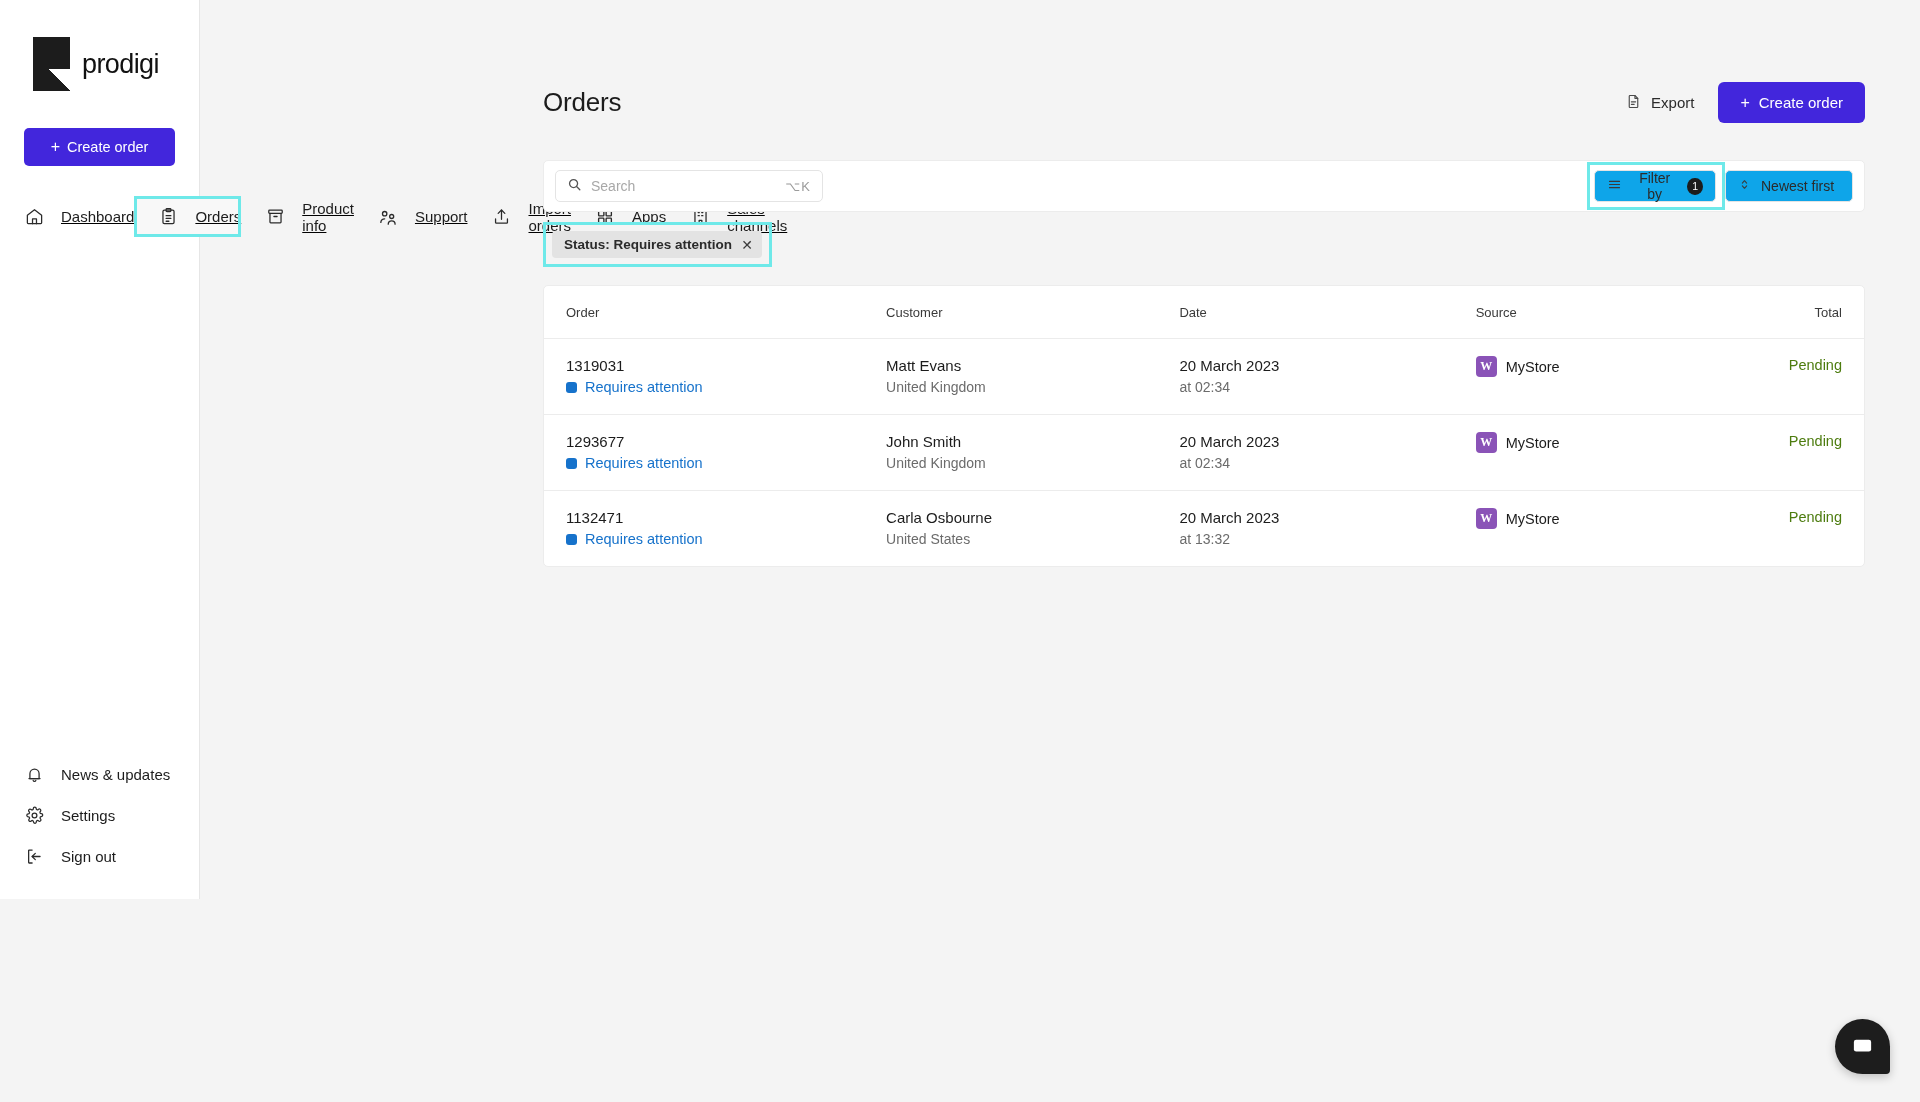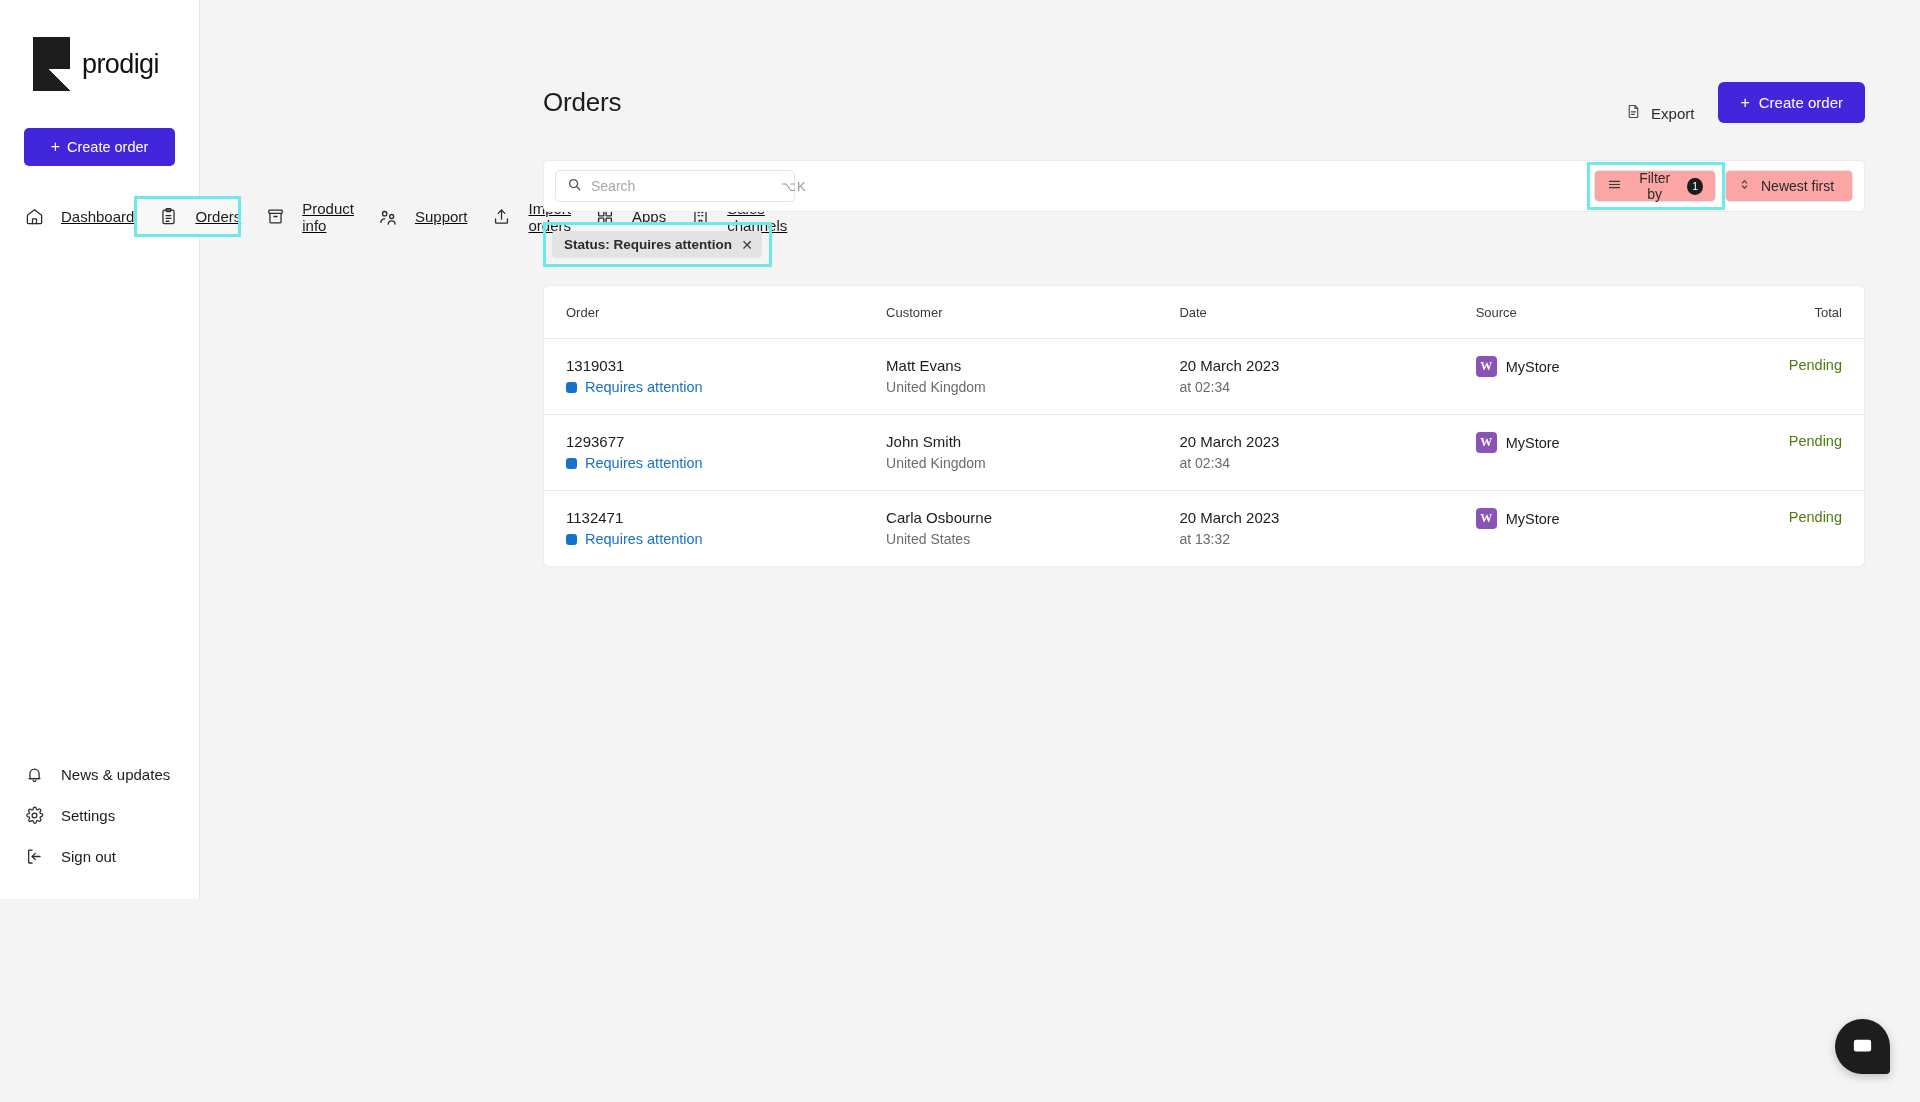--- a/index.html
+++ b/index.html
@@ -71,56 +71,56 @@
   .nav-bottom { margin-top: auto; padding-bottom: 22px; display:flex; flex-direction:column; }
   .nav-bottom .nav-item { height: 41px; }
 
   
   .main { flex: 1 1 auto; height: 1102px; position: relative; overflow: hidden; }
   .head-row {
     position: absolute; top: 82px; left: 343px; right: 55px;
     display: flex; align-items: center;
   }
   .page-title { font-size: 26px; color: #1c1c1c; font-weight: 400; letter-spacing: -0.2px; }
-  .head-actions { margin-left: auto; display: flex; align-items: flex-end; gap: 24px; }
+  .head-actions { margin-left: auto; display: flex; align-items: center; gap: 24px; }
   .export-btn {
     display: flex; align-items: center; gap: 9px;
     background: none; border: none; cursor: pointer;
     font-size: 15px; color: #2b2b2b; font-family: inherit;
   }
   .create-order-top {
     background: #4226dc; color: #fff; border: none; border-radius: 6px;
     height: 41px; padding: 0 22px;
     display: flex; align-items: center; gap: 9px;
     font-size: 15px; font-family: inherit; cursor: pointer;
   }
 
   
   .toolbar-card {
     position: absolute; top: 160px; left: 343px; right: 55px;
     background: #fff; border: 1px solid #ececec; border-radius: 5px;
     height: 52px; display: flex; align-items: center; padding: 0 11px;
   }
   .search-box {
-    width: 240px; height: 32px;
+    width: 268px; height: 32px;
     border: 1px solid #e4e4e4; border-radius: 5px;
     display: flex; align-items: center; gap: 9px; padding: 0 11px;
     background: #fff;
   }
   .search-box input {
     border: none; outline: none; flex: 1 1 auto;
     font-size: 14px; font-family: inherit; color: #2b2b2b;
     background: transparent;
   }
   .search-box input::placeholder { color: #a8a8a8; }
   .kbd { font-size: 13px; color: #9b9b9b; letter-spacing: 1px; }
   .toolbar-right { margin-left: auto; display: flex; align-items: center; gap: 9px; position: relative; }
   .filter-btn, .sort-btn {
     height: 32px; border: 1px solid #e4e4e4; border-radius: 5px;
-    background: #fca5a5; display: flex; align-items: center; gap: 10px;
+    background: #0ea5e9; display: flex; align-items: center; gap: 10px;
     padding: 0 12px; font-size: 14px; color: #2b2b2b;
     font-family: inherit; cursor: pointer; position: relative;
   }
   .filter-btn { width: 122px; }
   .sort-btn { width: 128px; }
   .filter-badge {
     margin-left: auto; width: 17px; height: 17px; border-radius: 50%;
     background: #1c1c1c; color: #fff; font-size: 10.5px;
     display: flex; align-items: center; justify-content: center;
   }

